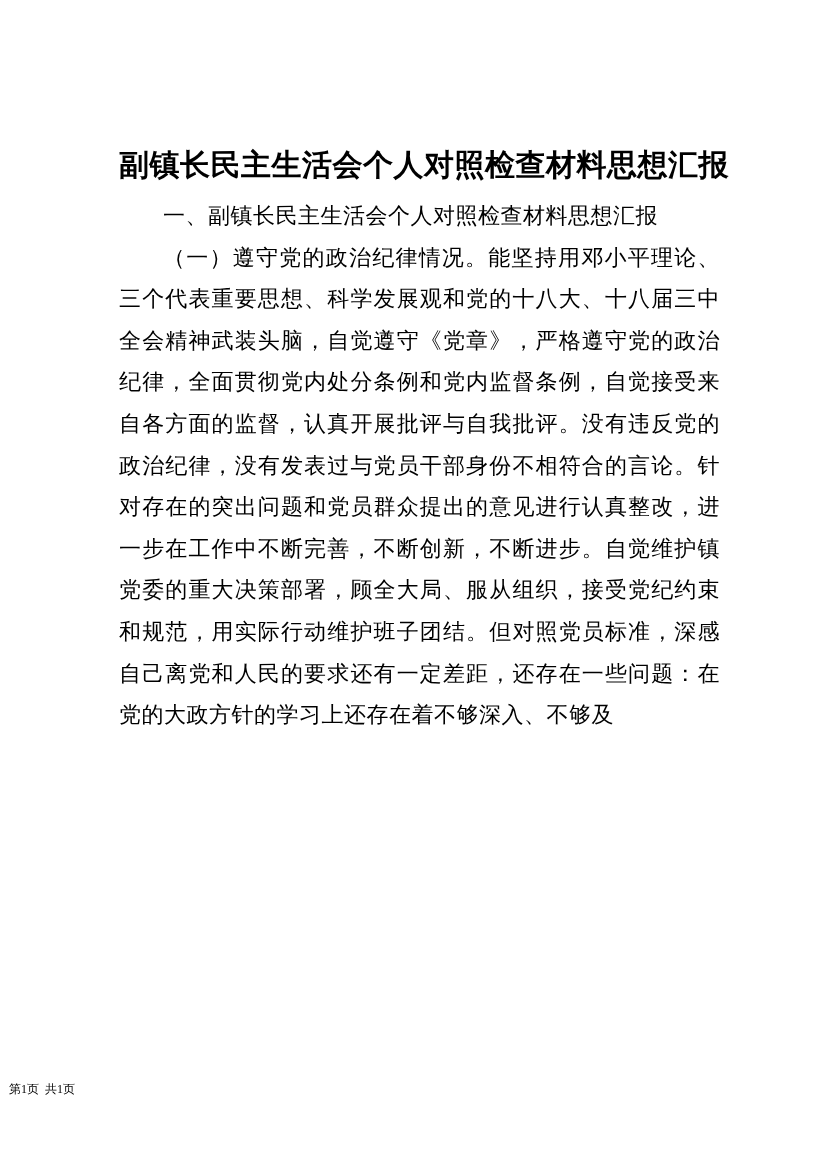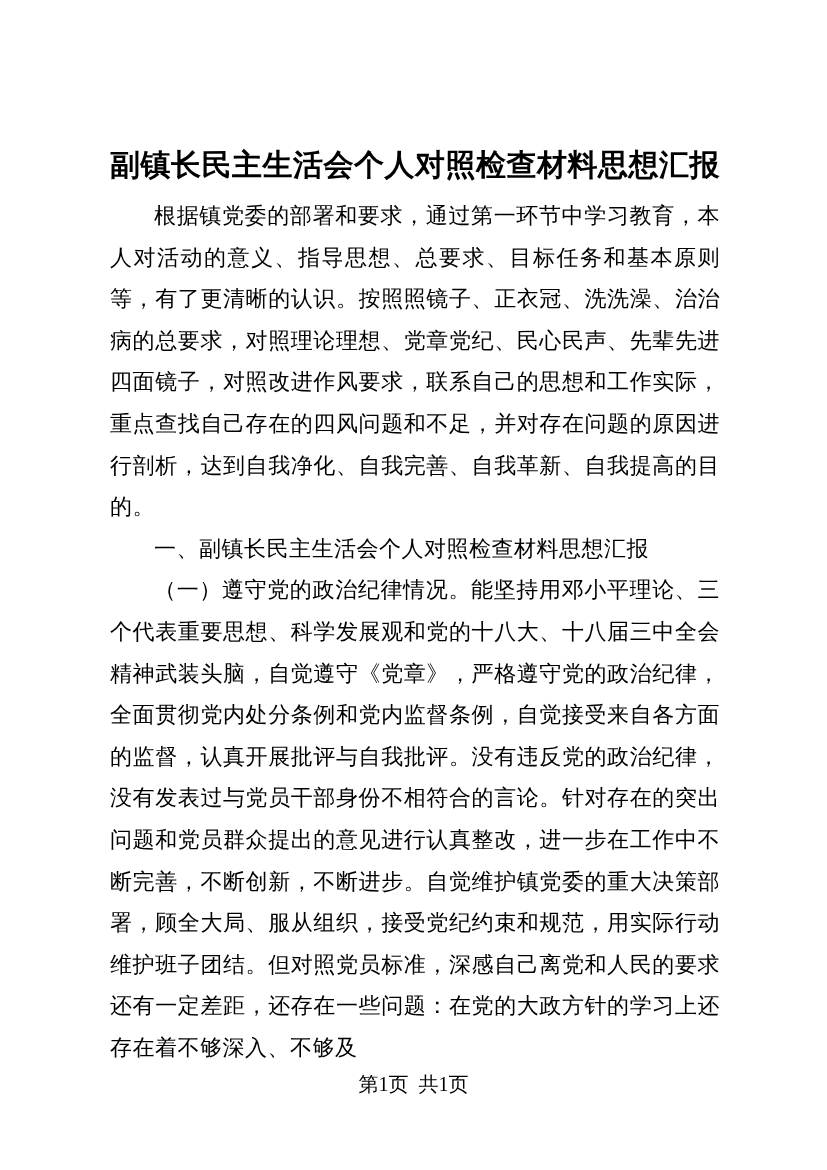--- a/index.html
+++ b/index.html
@@ -10,20 +10,21 @@
     position: relative;
     overflow: hidden;
     font-family: "Liberation Serif", "DejaVu Serif", serif;
     color: #000000;
   }
   .page {
     position: absolute;
     inset: 0;
     background: #ffffff;
     padding: 145px 107px 0 110px;
+    margin-left: 9px;
   }
   .doc-title {
     font-size: 30px;
     font-weight: bold;
     line-height: 40px;
     letter-spacing: 0.5px;
     margin-bottom: 10px;
     white-space: nowrap;
   }
   .para {
@@ -32,32 +33,31 @@
     text-align: justify;
     text-justify: inter-ideograph;
     text-indent: 2em;
     letter-spacing: 0.5px;
   }
   .page-footer {
     position: absolute;
     left: 0;
     right: 0;
     bottom: 72px;
-    text-align: center;
-    font-size: 20px;
+    text-align: left;
+    font-size: 12px;
     white-space: pre;
   }
 </style>
 </head>
 <body>
 
 <div class="page">
   <h1 class="doc-title">副镇长民主生活会个人对照检查材料思想汇报</h1>
 
 
-  <p class="para">根据镇党委的部署和要求，通过第一环节中学习教育，本人对活动的意义、指导思想、总要求、目标任务和基本原则等，有了更清晰的认识。按照照镜子、正衣冠、洗洗澡、治治病的总要求，对照理论理想、党章党纪、民心民声、先辈先进四面镜子，对照改进作风要求，联系自己的思想和工作实际，重点查找自己存在的四风问题和不足，并对存在问题的原因进行剖析，达到自我净化、自我完善、自我革新、自我提高的目的。</p>
 
   <p class="para">一、副镇长民主生活会个人对照检查材料思想汇报</p>
 
   <p class="para">（一）遵守党的政治纪律情况。能坚持用邓小平理论、三个代表重要思想、科学发展观和党的十八大、十八届三中全会精神武装头脑，自觉遵守《党章》，严格遵守党的政治纪律，全面贯彻党内处分条例和党内监督条例，自觉接受来自各方面的监督，认真开展批评与自我批评。没有违反党的政治纪律，没有发表过与党员干部身份不相符合的言论。针对存在的突出问题和党员群众提出的意见进行认真整改，进一步在工作中不断完善，不断创新，不断进步。自觉维护镇党委的重大决策部署，顾全大局、服从组织，接受党纪约束和规范，用实际行动维护班子团结。但对照党员标准，深感自己离党和人民的要求还有一定差距，还存在一些问题：在党的大政方针的学习上还存在着不够深入、不够及</p>
 
   <div class="page-footer">第1页  共1页</div>
 </div>
 
 </body></html>

